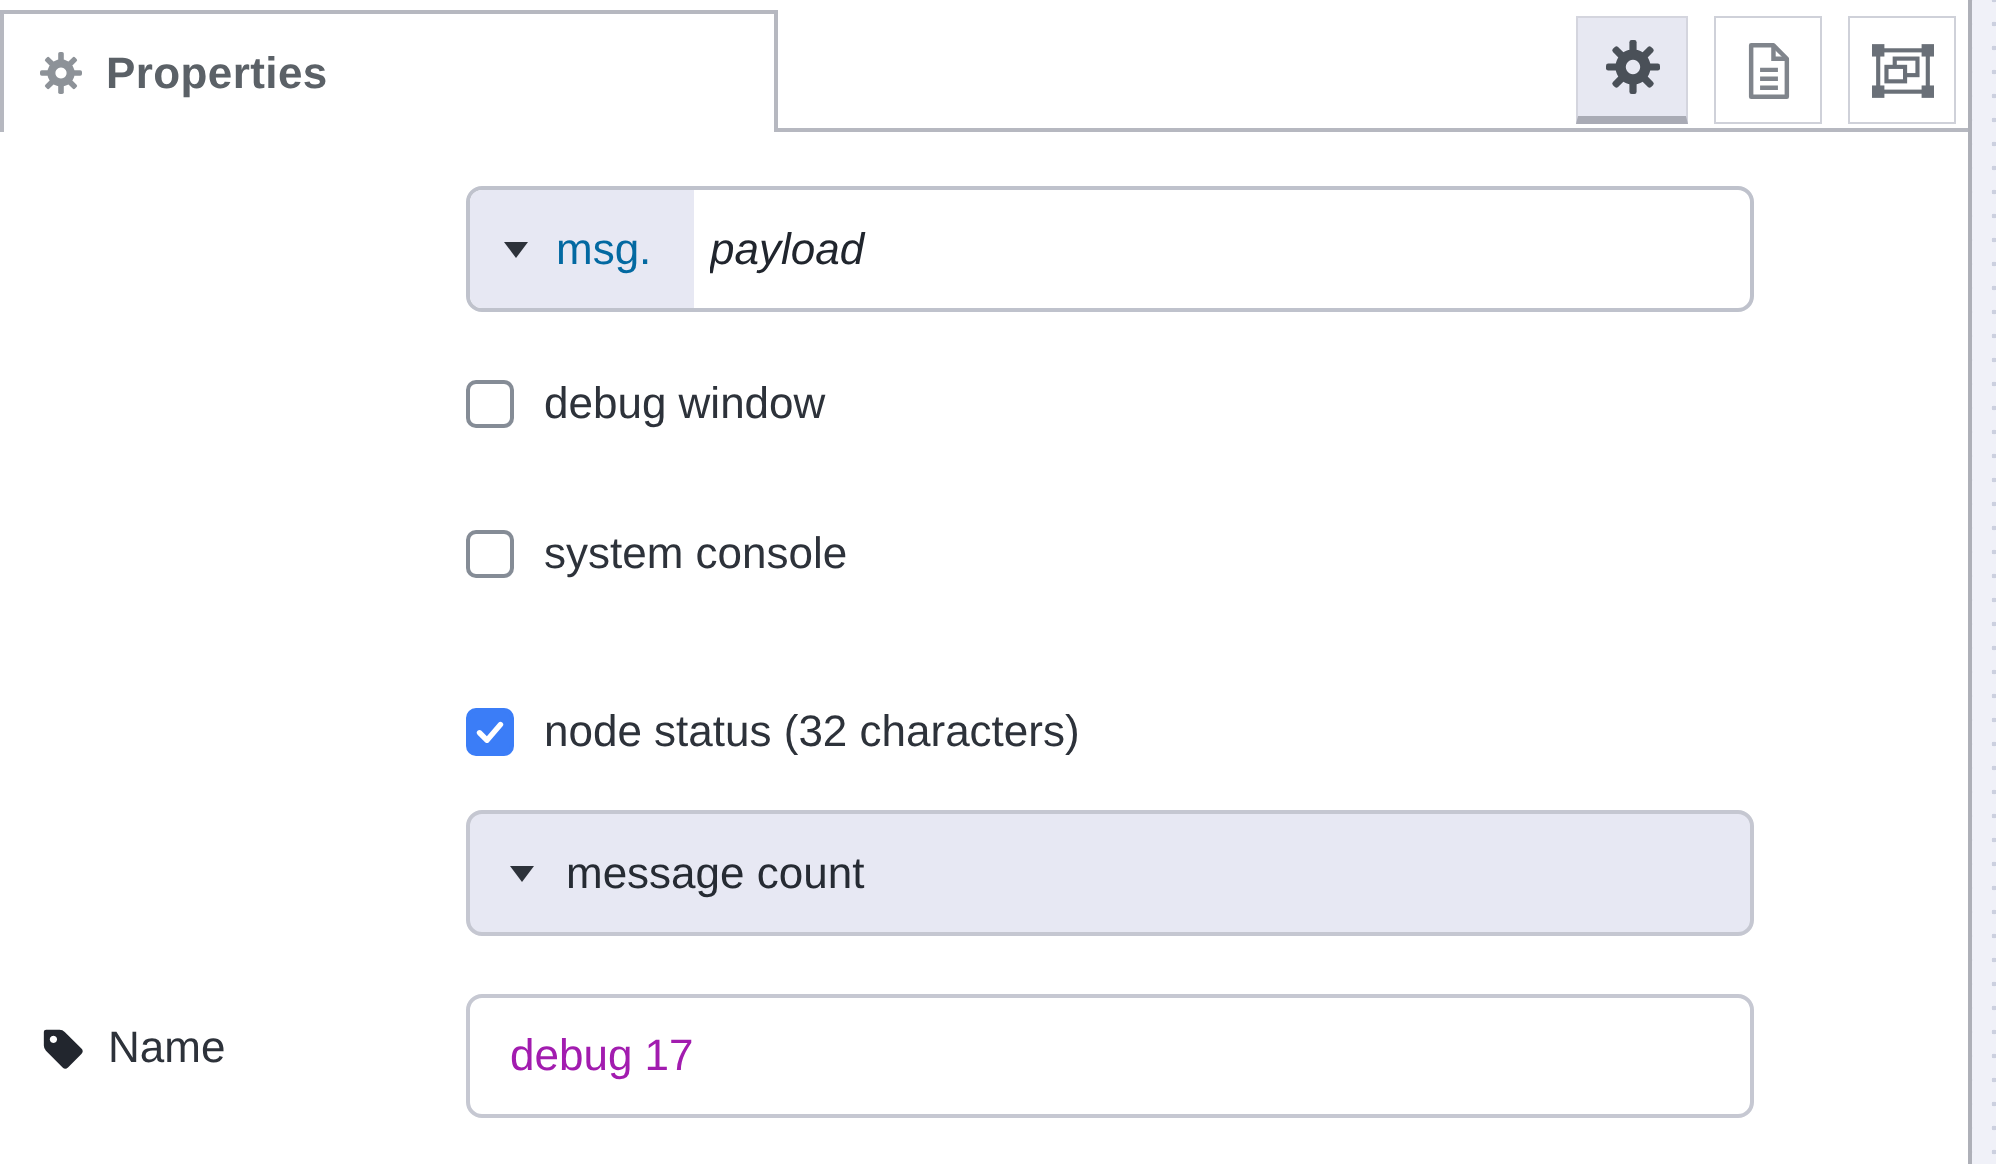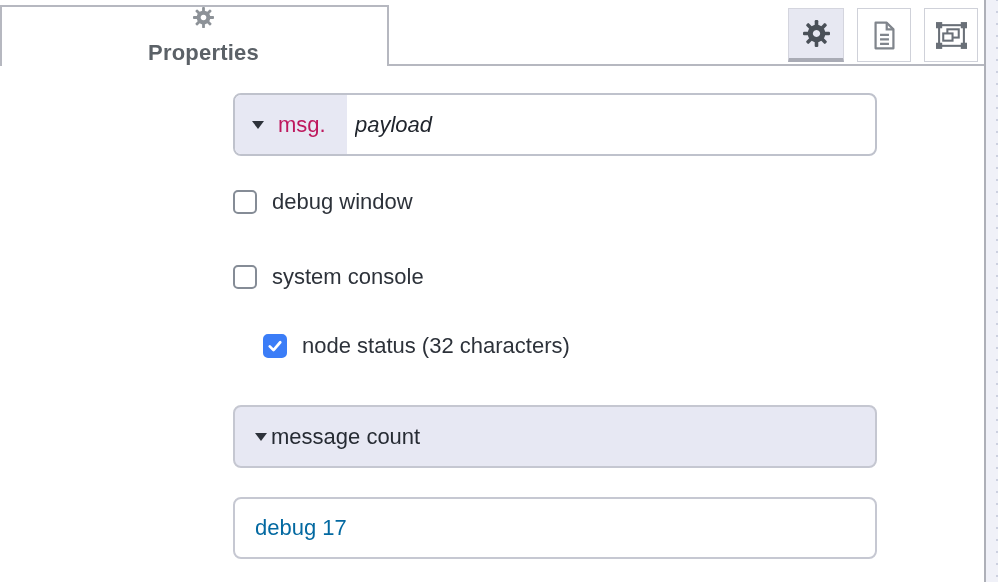--- a/index.html
+++ b/index.html
@@ -2,21 +2,21 @@
 <html><head>
 <meta charset="utf-8">
 <style>
   html,body{margin:0;padding:0;background:#ffffff;}
   body{font-family:"Liberation Sans", sans-serif; color:#262b33;}
   .panel{position:relative;width:998px;height:582px;background:#fff;overflow:hidden;}
 
   
   .tab{position:absolute;left:0;top:5px;width:389px;height:61px;background:#fff;
        border:2px solid #b6b8c0;border-bottom:none;box-sizing:border-box;
-       display:flex;align-items:center;padding-left:18px;gap:12px;cursor:default;flex-direction:column;}
+       display:flex;align-items:center;padding-left:18px;gap:12px;cursor:default;}
   .tab-title{font-size:22px;font-weight:bold;color:#5b6167;letter-spacing:0.2px;}
   .tab-line{position:absolute;left:389px;top:64px;width:597px;height:2px;background:#b6b8c0;}
   .right-border{position:absolute;left:984px;top:0;width:2px;height:582px;background:#aeb0b8;}
   .right-strip{position:absolute;left:986px;top:0;width:12px;height:582px;background:#f0f1f8;
        background-image:radial-gradient(#ccd0df 1.1px, transparent 1.3px);
        background-size:12px 12px;background-position:5px 6px;}
 
   
   .tb{position:absolute;top:8px;height:54px;box-sizing:border-box;background:#fff;
       border:1px solid #cfd1d9;display:flex;align-items:center;justify-content:center;
@@ -31,48 +31,48 @@
       font-size:22px;color:#2d323a;}
   .lbl-output{top:94px;height:62px;}
   .lbl-to{top:172px;height:60px;}
   .lbl-name{top:493px;height:62px;}
 
   
   .typed{position:absolute;left:233px;top:93px;width:644px;height:63px;box-sizing:border-box;
       border:2px solid #bfc2cc;border-radius:8px;background:#fff;display:flex;overflow:hidden;}
   .typed-left{width:112px;background:#e7e8f3;display:flex;align-items:center;
       padding-left:17px;box-sizing:border-box;gap:14px;cursor:pointer;flex:none;}
-  .typed-left span{font-size:22px;color:#be185d;}
+  .typed-left span{font-size:22px;color:#0369a1;}
   .typed-right{flex:1;display:flex;align-items:center;}
   .typed-right input{border:none;outline:none;width:100%;height:100%;
       font-family:"Liberation Sans", sans-serif;font-size:22px;color:#20252d;padding-left:8px;background:transparent;font-style:italic;}
 
   .caret{width:0;height:0;border-left:6.5px solid transparent;border-right:6.5px solid transparent;
       border-top:8px solid #2d323a;flex:none;}
 
   
   .check-row{position:absolute;left:233px;height:28px;display:flex;align-items:center;gap:15px;cursor:pointer;}
-  .cr-1{top:188px;} .cr-2{top:263px;} .cr-3{top:332px;margin-left:30px;}
+  .cr-1{top:188px;} .cr-2{top:263px;} .cr-3{top:352px;}
   .cb{width:24px;height:24px;box-sizing:border-box;border:2px solid #858c96;border-radius:5px;
       background:#fff;flex:none;display:flex;align-items:center;justify-content:center;}
   .cb svg{display:none;}
   .cb.checked{background:#3b7df7;border-color:#3b7df7;}
   .cb.checked svg{display:block;}
   .cb-label{font-size:22px;color:#2d323a;}
 
   
   .status-select{position:absolute;left:233px;top:405px;width:644px;height:63px;box-sizing:border-box;
       background:#e7e8f3;border:2px solid #c5c7d1;border-radius:8px;display:flex;align-items:center;
-      padding-left:20px;gap:4px;cursor:pointer;}
+      padding-left:20px;gap:16px;cursor:pointer;}
   .status-select span{font-size:22px;color:#262b33;}
 
   
   .name-input{position:absolute;left:233px;top:497px;width:644px;height:62px;box-sizing:border-box;
       border:2px solid #c6c8d2;border-radius:8px;font-family:"Liberation Sans", sans-serif;
-      font-size:22px;color:#0369a1;padding:0 0 0 20px;outline:none;}
+      font-size:22px;color:#a21caf;padding:0 0 0 20px;outline:none;}
 
   .icon{display:flex;align-items:center;justify-content:center;flex:none;}
 </style>
 </head>
 <body>
 
 <div class="panel">
 
   <div class="tab">
     <span class="icon">
@@ -170,18 +170,26 @@
       </svg>
     </span>
     <span class="cb-label">node status (32 characters)</span>
   </label>
 
   <div class="status-select">
     <span class="caret"></span>
     <span>message count</span>
   </div>
 
+  <div class="row-label lbl-name">
+    <span class="icon">
+      <svg width="23" height="23" viewBox="0 0 24 24">
+        <path fill="#22262e" fill-rule="evenodd" d="M3.3 2 L10.2 2 Q11.8 2 12.9 3.1 L21.6 11.8 Q23 13.2 21.6 14.6 L14.6 21.6 Q13.2 23 11.8 21.6 L3.1 12.9 Q2 11.8 2 10.2 L2 3.3 Q2 2 3.3 2 Z M7 5.1 a1.9 1.9 0 1 0 0.01 0 Z"></path>
+      </svg>
+    </span>
+    <span>Name</span>
+  </div>
   <input class="name-input" type="text" value="debug 17" style="">
 
   <div class="right-border"></div>
   <div class="right-strip"></div>
 
 </div>
 
 </body></html>

